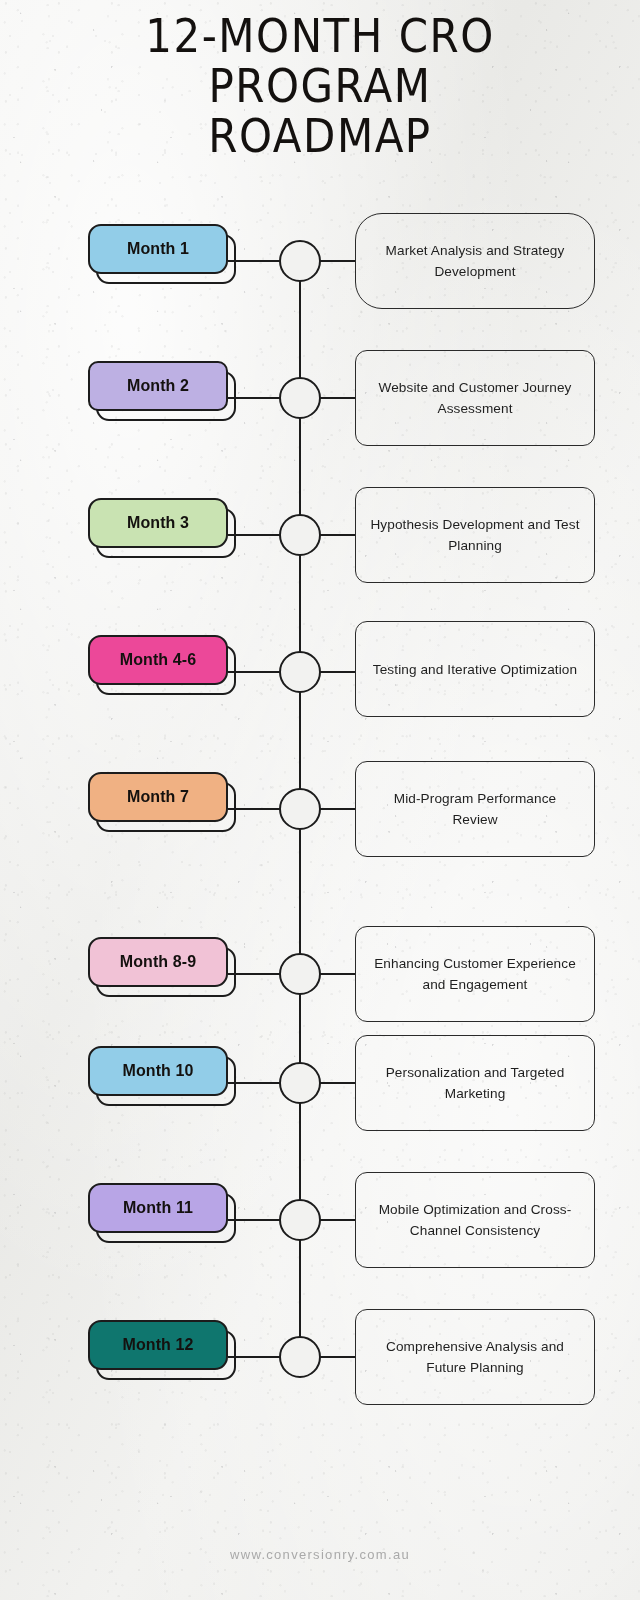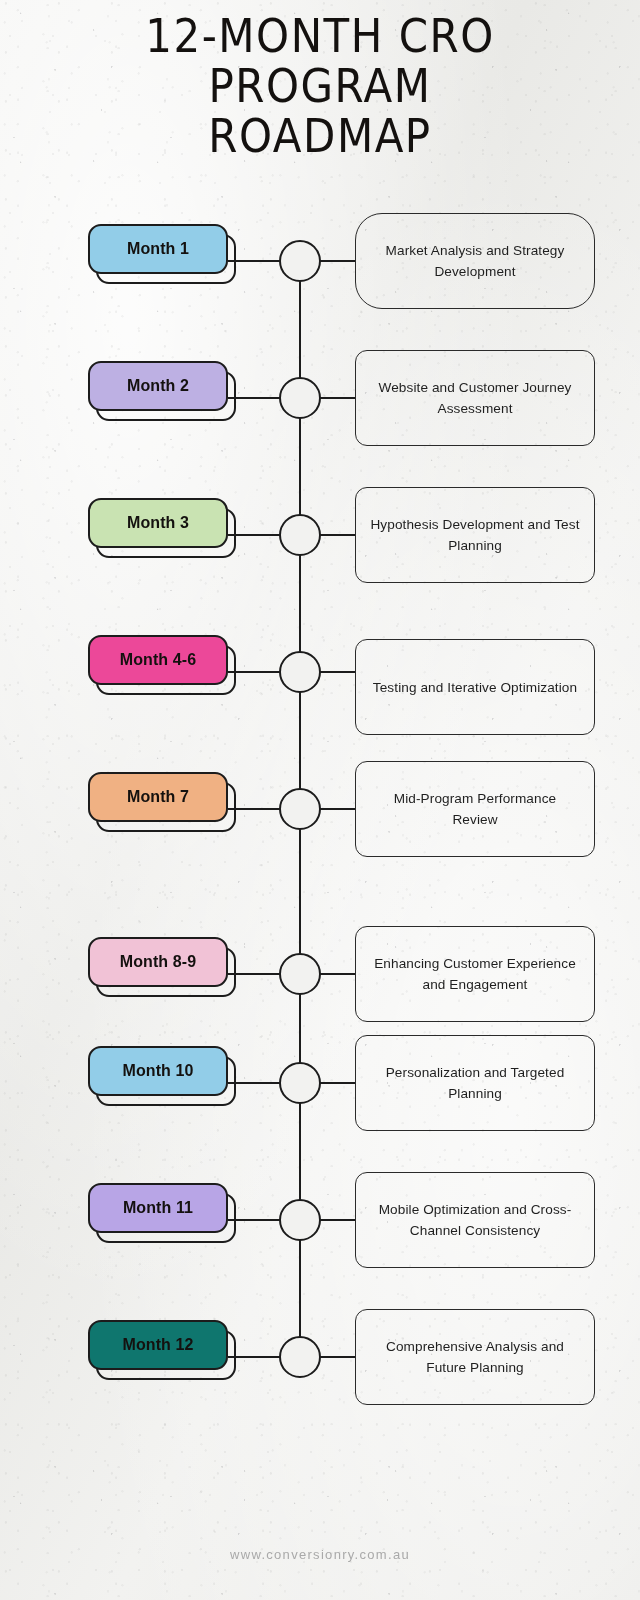--- a/index.html
+++ b/index.html
@@ -241,21 +241,21 @@
         <div class="conn-left"></div>
         <div class="conn-right"></div>
         <div class="node"></div>
         <div class="card" style="height: 96px; top: 17px; border-radius: 27px;">
           <div class="card-text">Market Analysis and Strategy Development</div>
         </div>
       </div>
       <div class="row" style="top: 137px;">
         <div class="pill-wrap">
           <div class="pill-shadow"></div>
-          <div class="pill" style="background: rgb(189, 176, 227);">
+          <div class="pill" style="background: rgb(189, 176, 227); border-radius: 10px;">
             <span class="pill-label">Month 2</span>
           </div>
         </div>
         <div class="conn-left"></div>
         <div class="conn-right"></div>
         <div class="node"></div>
         <div class="card" style="height: 96px; top: 17px;">
           <div class="card-text">Website and Customer Journey Assessment</div>
         </div>
       </div>
@@ -276,21 +276,21 @@
       <div class="row" style="top: 411px;">
         <div class="pill-wrap">
           <div class="pill-shadow"></div>
           <div class="pill" style="background: #ec4899; align-items: center;">
             <span class="pill-label">Month 4-6</span>
           </div>
         </div>
         <div class="conn-left"></div>
         <div class="conn-right"></div>
         <div class="node"></div>
-        <div class="card" style="height: 96px; top: 32px;">
+        <div class="card" style="height: 96px; top: 14px;">
           <div class="card-text">Testing and Iterative Optimization</div>
         </div>
       </div>
       <div class="row" style="top: 548px;">
         <div class="pill-wrap">
           <div class="pill-shadow"></div>
           <div class="pill" style="background: rgb(240, 177, 131);">
             <span class="pill-label">Month 7</span>
           </div>
         </div>
@@ -319,21 +319,21 @@
         <div class="pill-wrap">
           <div class="pill-shadow"></div>
           <div class="pill" style="background: rgb(146, 205, 232);">
             <span class="pill-label">Month 10</span>
           </div>
         </div>
         <div class="conn-left"></div>
         <div class="conn-right"></div>
         <div class="node"></div>
         <div class="card" style="height: 96px; top: 17px;">
-          <div class="card-text">Personalization and Targeted Planning</div>
+          <div class="card-text">Personalization and Targeted Marketing</div>
         </div>
       </div>
       <div class="row" style="top: 959px;">
         <div class="pill-wrap">
           <div class="pill-shadow"></div>
           <div class="pill" style="background: rgb(184, 165, 230);">
             <span class="pill-label">Month 11</span>
           </div>
         </div>
         <div class="conn-left"></div>

